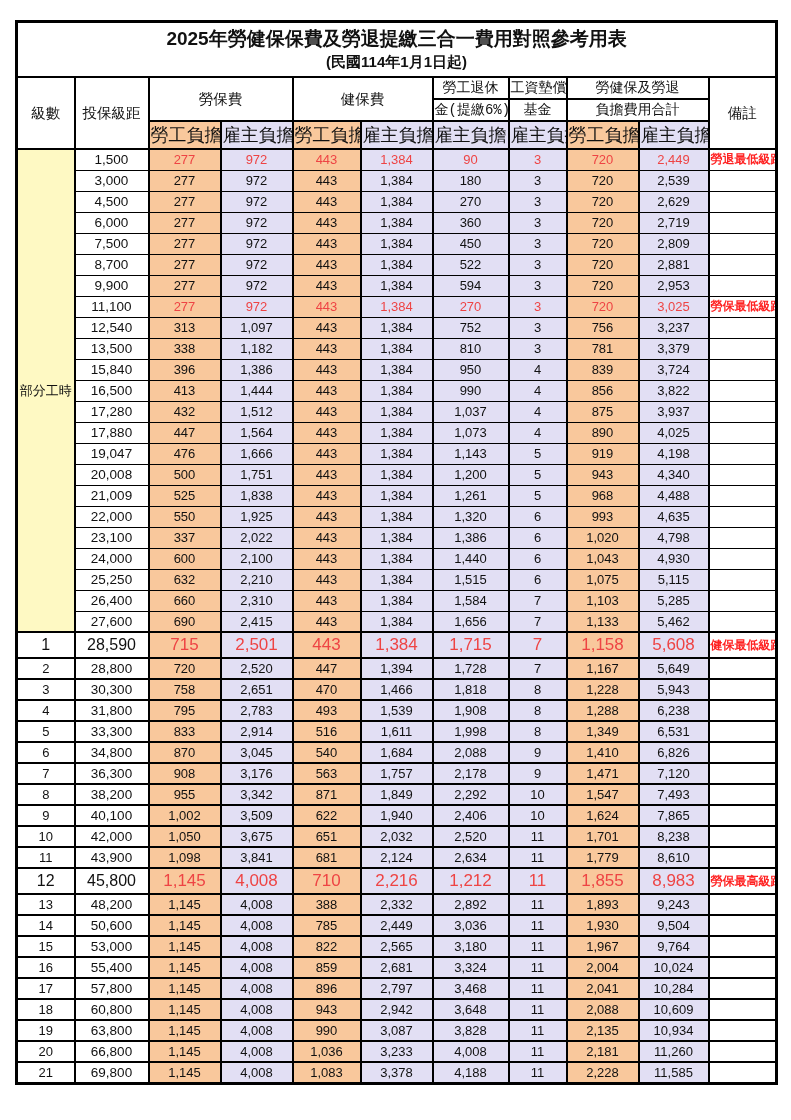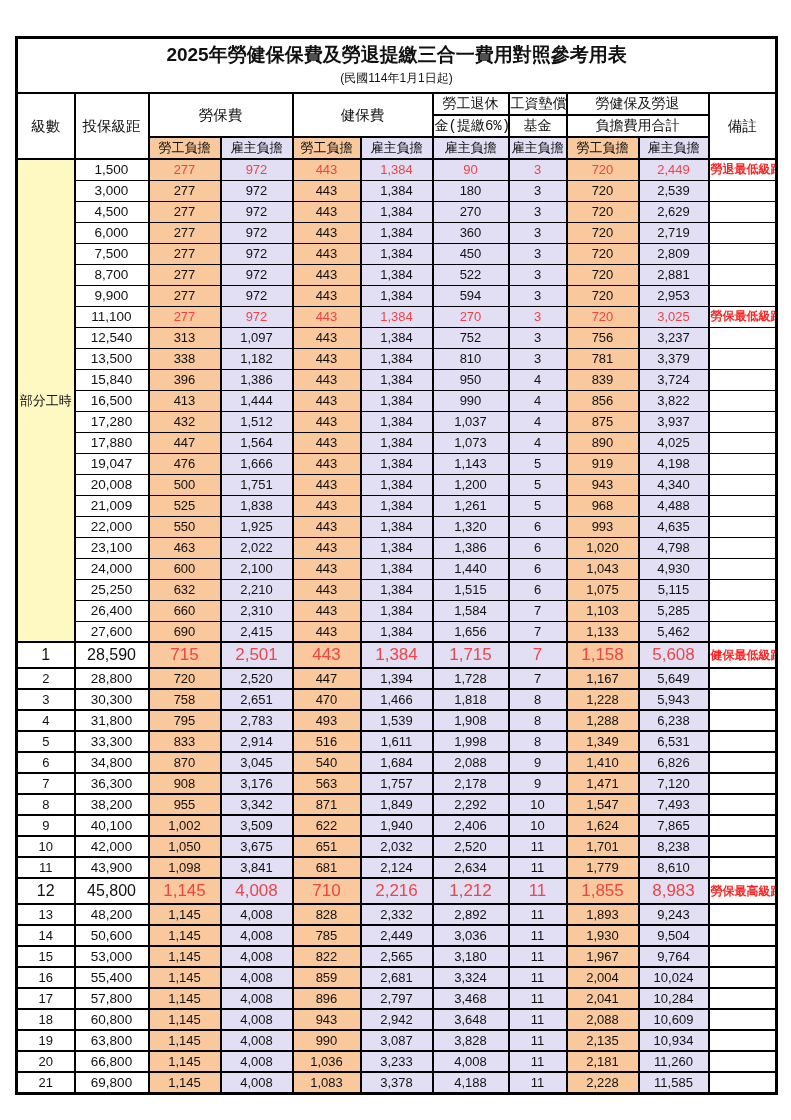--- a/index.html
+++ b/index.html
@@ -1,28 +1,28 @@
 <!DOCTYPE html>
 <html><head>
 <meta charset="utf-8">
 <style>
   html,body{margin:0;padding:0;background:#fff;}
   body{width:791px;height:1120px;position:relative;font-family:"Liberation Sans","DejaVu Sans",sans-serif;}
-  .sheet{position:absolute;left:15px;top:36px;width:760px;}
+  .sheet{position:absolute;left:15px;top:20px;width:760px;}
   table{border-collapse:collapse;width:100%;table-layout:fixed;}
   td,th{box-sizing:border-box;overflow:hidden;white-space:nowrap;text-align:center;vertical-align:middle;color:#111;}
   table{border:3px solid #000;}
   
   .title-cell{border:2px solid #000;padding:3px 0 4px 0;background:#fff;}
   .title-main{font-size:19px;font-weight:bold;line-height:26px;}
-  .title-sub{font-size:12px;font-weight:normal;line-height:20px;}
+  .title-sub{font-size:15px;font-weight:bold;line-height:20px;}
   
   thead th{border:2px solid #000;font-weight:normal;font-size:14px;background:#fff;}
   th.h1{height:21px;} th.h2{height:21px;font-family:Liberation Mono, monospace;}
-  th.sub{height:19px;font-size:13px;}
+  th.sub{height:19px;font-size:18px;}
   th.big{font-size:14.5px;}
   
   .c-emp{background:#F9C89C;}
   .c-er{background:#E2DFF4;}
   
   tbody td{border:1px solid #000;border-left-width:2px;border-right-width:2px;height:21px;font-size:13px;}
   tbody tr.sect td{border-top-width:2px;border-bottom-width:2px;}
   tbody tr.tall td{height:26px;}
   tbody td.lvl, tbody td.bracket{background:#fff;}
   tbody td.bracket{font-size:13.5px;}
@@ -296,21 +296,21 @@
           <td class="num c-emp">443</td>
           <td class="num c-er">1,384</td>
           <td class="num c-er">1,320</td>
           <td class="num c-er">6</td>
           <td class="num c-emp">993</td>
           <td class="num c-er">4,635</td>
           <td class="remark"></td>
         </tr>
         <tr class="">
           <td class="bracket ">23,100</td>
-          <td class="num c-emp">463</td>
+          <td class="num c-emp">337</td>
           <td class="num c-er">2,022</td>
           <td class="num c-emp">443</td>
           <td class="num c-er">1,384</td>
           <td class="num c-er">1,386</td>
           <td class="num c-er">6</td>
           <td class="num c-emp">1,020</td>
           <td class="num c-er">4,798</td>
           <td class="remark"></td>
         </tr>
         <tr class="">
@@ -515,21 +515,21 @@
           <td class="num c-er">11</td>
           <td class="num c-emp">1,855</td>
           <td class="num c-er">8,983</td>
           <td class="remark">勞保最高級距</td>
         </tr>
         <tr class="sect">
           <td class="lvl">13</td>
           <td class="bracket ">48,200</td>
           <td class="num c-emp">1,145</td>
           <td class="num c-er">4,008</td>
-          <td class="num c-emp">828</td>
+          <td class="num c-emp">388</td>
           <td class="num c-er">2,332</td>
           <td class="num c-er">2,892</td>
           <td class="num c-er">11</td>
           <td class="num c-emp">1,893</td>
           <td class="num c-er">9,243</td>
           <td class="remark"></td>
         </tr>
         <tr class="sect">
           <td class="lvl">14</td>
           <td class="bracket ">50,600</td>

